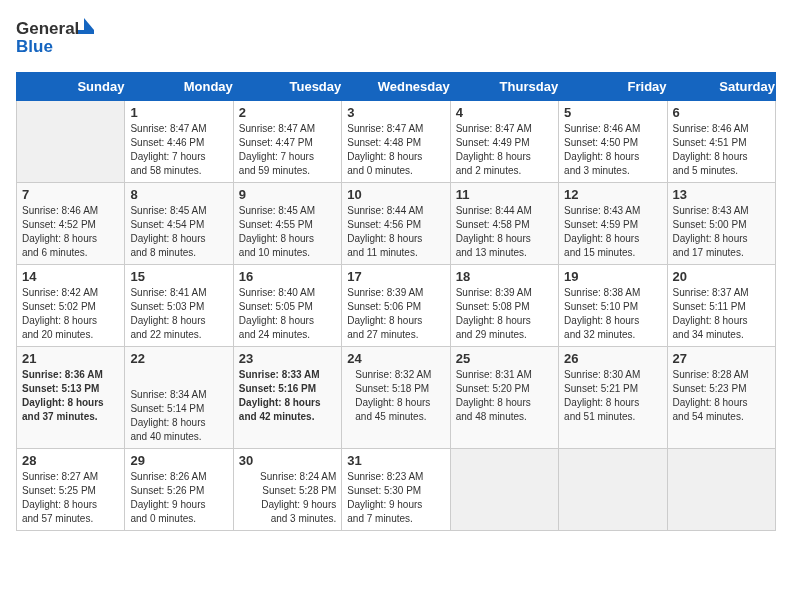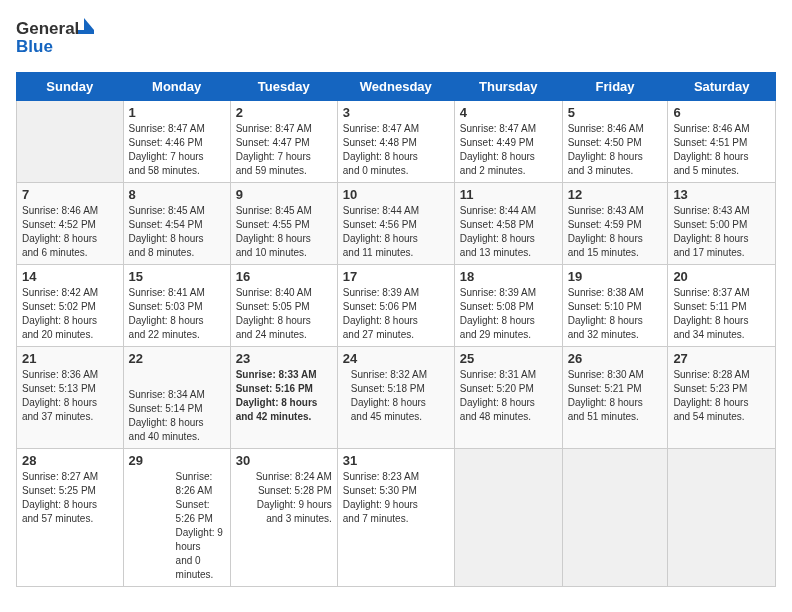--- a/index.html
+++ b/index.html
@@ -34,22 +34,22 @@
       color: #555;
     }
     .calendar-table {
       width: 100%;
       border-collapse: collapse;
       font-size: 11px;
     }
     .calendar-table th {
       background-color: #1565c0;
       color: white;
-      padding: 6px 22px;
-      text-align: center;
+      padding: 6px 0;
+      text-align: right;
       font-size: 13px;
       font-weight: bold;
       border: 1px solid #1565c0;
     }
     .calendar-table td {
       border: 1px solid #ccc;
       padding: 4px 5px;
       vertical-align: top;
       height: 80px;
       width: calc(100% / 7);
@@ -250,21 +250,21 @@
           <span class="day-number">20</span>
           <div class="day-info" style="white-space: pre-line;">Sunrise: 8:37 AM
 Sunset: 5:11 PM
 Daylight: 8 hours
 and 34 minutes.</div>
         </td>
       </tr>
       <tr>
         <td>
           <span class="day-number">21</span>
-          <div class="day-info" style="white-space: pre-line;">Sunrise: 8:36 AM
+          <div class="day-info" style="white-space: pre-line; font-weight: bold;">Sunrise: 8:36 AM
 Sunset: 5:13 PM
 Daylight: 8 hours
 and 37 minutes.</div>
         </td>
         <td>
           <span class="day-number">22</span>
           <div class="day-info" style="white-space: pre-line; margin-top: 22px;">Sunrise: 8:34 AM
 Sunset: 5:14 PM
 Daylight: 8 hours
 and 40 minutes.</div>
@@ -308,21 +308,21 @@
       <tr>
         <td>
           <span class="day-number">28</span>
           <div class="day-info" style="white-space: pre-line;">Sunrise: 8:27 AM
 Sunset: 5:25 PM
 Daylight: 8 hours
 and 57 minutes.</div>
         </td>
         <td>
           <span class="day-number">29</span>
-          <div class="day-info" style="white-space: pre-line; margin-left: 47px;">Sunrise: 8:26 AM
+          <div class="day-info" style="white-space: pre-line;">Sunrise: 8:26 AM
 Sunset: 5:26 PM
 Daylight: 9 hours
 and 0 minutes.</div>
         </td>
         <td>
           <span class="day-number">30</span>
           <div class="day-info" style="white-space: pre-line; text-align: right;">Sunrise: 8:24 AM
 Sunset: 5:28 PM
 Daylight: 9 hours
 and 3 minutes.</div>

